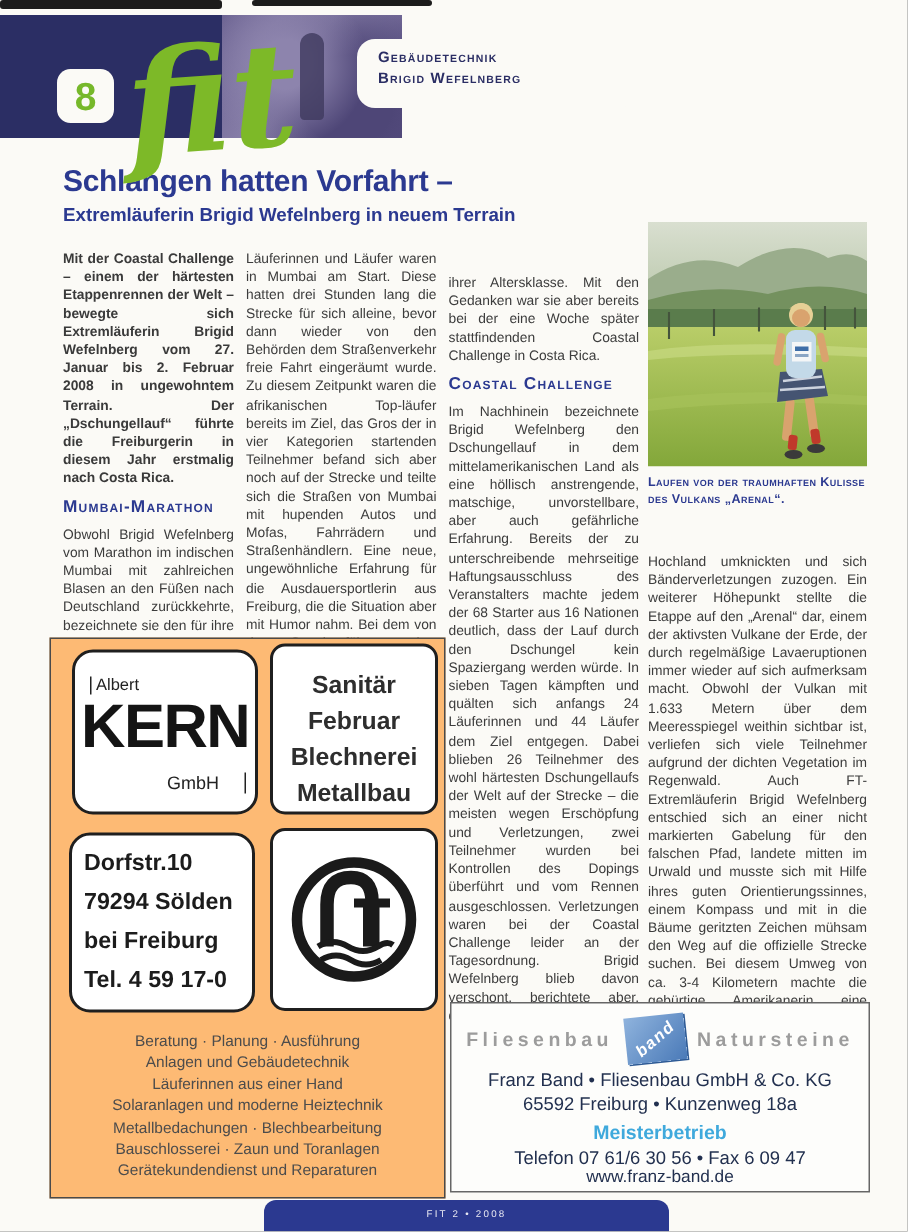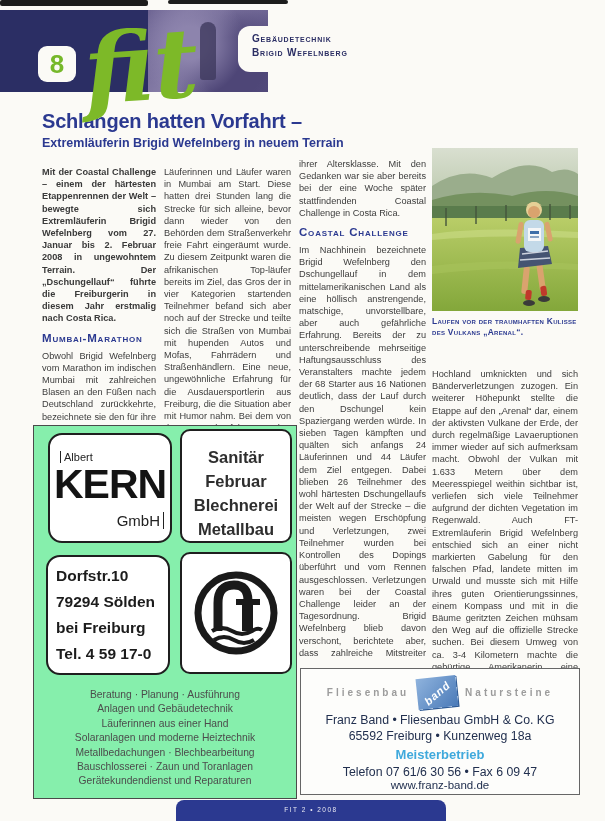--- a/index.html
+++ b/index.html
@@ -32,49 +32,49 @@
   .subtitle{left:42px;top:136px;width:420px;font-size:12.5px;font-weight:bold;color:#2b3990;}
 
   
   .col{font-size:9.2px;line-height:12.2px;text-align:justify;color:#3c3c3c;overflow:hidden;}
   .col p{margin:0;}
   .intro{font-weight:bold;color:#3a3a3a;}
   .heading{font-variant:small-caps;font-weight:bold;color:#2b3990;font-size:11.5px;
     letter-spacing:.8px;line-height:13px;margin:7px 0 5px 0;}
   .col1{left:42px;top:166px;width:114px;height:260px;}
   .col2{left:164px;top:166px;width:127px;height:262px;}
-  .col3{left:299px;top:158px;width:127px;height:500px;}
+  .col3{left:299px;top:182px;width:127px;height:500px;}
   .col4{left:432px;top:368px;width:146px;height:314px;}
 
   
   .photo{left:432px;top:148px;width:146px;height:163px;}
   .caption{left:432px;top:316px;width:146px;font-variant:small-caps;font-weight:bold;
     font-size:8.4px;line-height:11px;color:#2b3990;letter-spacing:.3px;}
 
   
-  .kern-ad{left:33px;top:425px;width:262px;height:372px;border:1px solid #4a4a4a;background:#86efac;}
+  .kern-ad{left:33px;top:425px;width:262px;height:372px;border:1px solid #4a4a4a;background:#fdba74;}
   .rbox{position:absolute;border:2px solid #1f1f1f;border-radius:14px;background:#fff;}
   .kern-logo-box{left:14px;top:7px;width:120px;height:106px;}
   .kern-albert{position:absolute;left:10px;top:16px;font-size:11px;color:#222;border-left:1px solid #222;padding-left:3px;}
   .kern-main{position:absolute;left:4px;top:26px;font-size:41px;font-weight:bold;color:#141414;letter-spacing:-1px;}
-  .kern-gmbh{position:absolute;right:6px;bottom:12px;font-size:15px;color:#222;border-right:1px solid #222;padding-right:3px;}
+  .kern-gmbh{position:absolute;right:6px;bottom:12px;font-size:12px;color:#222;border-right:1px solid #222;padding-right:17px;}
   .trades-box{left:146px;top:3px;width:108px;height:110px;border-radius:10px;
     display:flex;flex-direction:column;align-items:center;justify-content:flex-end;}
   .trade-line{font-size:16.5px;font-weight:bold;color:#2e2e2e;line-height:24px;}
   .addr-box{left:12px;top:129px;width:124px;height:120px;display:flex;flex-direction:column;justify-content:center;padding-left:8px;box-sizing:border-box;}
   .addr-line{font-size:15.5px;font-weight:bold;color:#1c1c1c;line-height:26px;}
   .emblem-box{left:146px;top:126px;width:108px;height:118px;border-radius:10px;
     display:flex;align-items:center;justify-content:center;}
   .services{position:absolute;left:0;top:262px;width:100%;text-align:center;}
   .service-line{font-size:10.3px;color:#4c4c4c;line-height:14.4px;}
 
   
   .band-ad{left:300px;top:668px;width:278px;height:125px;border:1px solid #666;background:#fdfdfb;}
   .band-logo-row{position:absolute;left:0;top:8px;width:100%;display:flex;align-items:center;justify-content:center;gap:8px;}
-  .band-word{font-size:10px;font-weight:bold;color:#9c9c9c;letter-spacing:3px;}
+  .band-word{font-size:13px;font-weight:bold;color:#9c9c9c;letter-spacing:3px;}
   .band-square{width:40px;height:31px;background:linear-gradient(135deg,#8fb3dd,#4a7ab8);
     display:flex;align-items:center;justify-content:center;transform:rotate(-6deg);box-shadow:1px 1px 0 #2e5a94;}
   .band-square span{color:#fff;font-weight:bold;font-style:italic;font-size:11px;transform:rotate(-35deg);letter-spacing:1px;}
   .band-line{position:absolute;width:100%;text-align:center;color:#22304f;font-size:12.3px;}
   .band-l1{top:44px;}
   .band-l2{top:60px;}
   .band-badge{position:absolute;top:78px;width:100%;text-align:center;color:#3fa9dc;font-size:13px;font-weight:bold;}
   .band-l3{top:96px;}
   .band-l4{top:110px;font-size:11.5px;}
 

